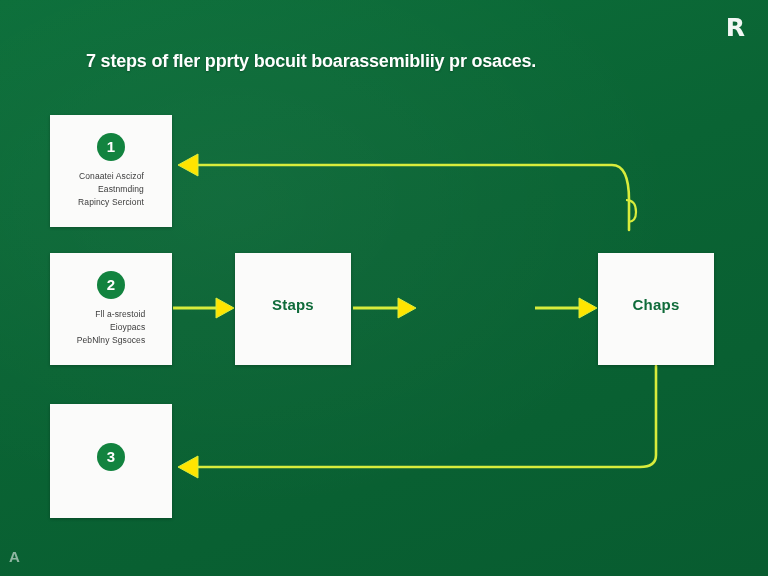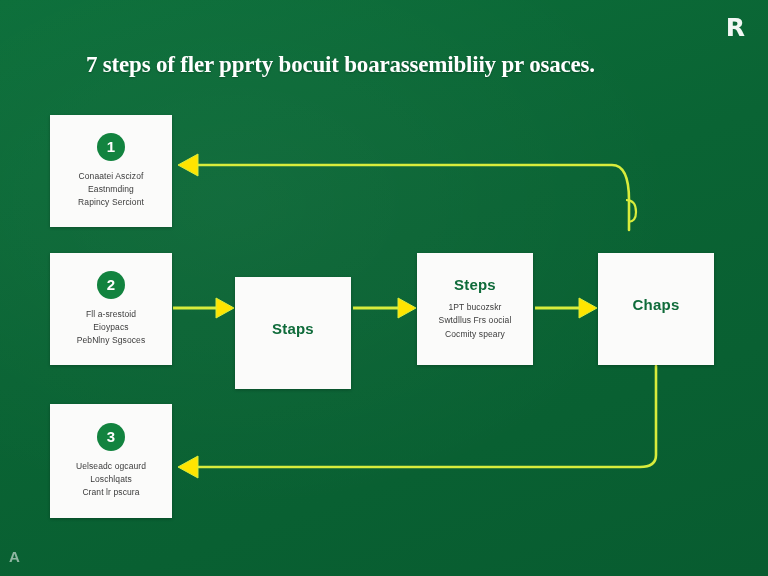--- a/index.html
+++ b/index.html
@@ -52,27 +52,26 @@
     line-height: 1;
   }
 
   
   #title {
     position: absolute;
     left: 86px;
     top: 51px;
     width: 640px;
     color: #ffffff;
-    font-size: 23px;
+    font-size: 18px;
     font-weight: bold;
     letter-spacing: -0.2px;
     line-height: 1.2;
     text-shadow: 0 1px 2px rgba(0,0,0,0.25);
     white-space: nowrap;
-    font-family: Liberation Serif, serif;
   }
 
   
   #connectors {
     position: absolute;
     left: 0;
     top: 0;
     width: 768px;
     height: 576px;
     pointer-events: none;
@@ -109,31 +108,31 @@
     font-size: 15px;
     font-weight: bold;
     margin-bottom: 9px;
     line-height: 1;
     letter-spacing: 0.2px;
   }
   .card-body {
     color: #3b3b3b;
     font-size: 8.5px;
     line-height: 1.55;
-    text-align: center;
+    text-align: right;
     letter-spacing: 0.1px;
     filter: blur(0.28px);
     white-space: pre-line;
   }
 
   
   #card-1 { left: 50px;  top: 115px; width: 122px; height: 112px; }
   #card-2 { left: 50px;  top: 253px; width: 122px; height: 112px; }
   #card-3 { left: 50px;  top: 404px; width: 122px; height: 114px; }
-  #card-4 { left: 235px; top: 253px; width: 116px; height: 112px; margin-top: 24px; }
+  #card-4 { left: 235px; top: 253px; width: 116px; height: 112px; }
   #card-5 { left: 417px; top: 253px; width: 116px; height: 112px; }
   #card-6 { left: 598px; top: 253px; width: 116px; height: 112px; gap: 8px; }
 </style>
 </head>
 <body>
 
 <div id="slide">
 
   <div id="logo">R</div>
   <div id="corner-mark">A</div>
@@ -186,33 +185,24 @@
 
   <div class="card" id="card-2">
     <div class="badge">2</div>
     <div class="card-body">Fll a-srestoid
 Eioypacs
 PebNlny Sgsoces</div>
   </div>
 
   <div class="card" id="card-3">
     <div class="badge">3</div>
-    <div class="card-body">Uelseadc ogcaurd
-Loschlqats
-Crant lr pscura</div>
   </div>
 
   <div class="card" id="card-4">
     <div class="card-heading">Staps</div>
   </div>
 
-  <div class="card" id="card-5">
-    <div class="card-heading">Steps</div>
-    <div class="card-body">1PT bucozskr
-Swtdllus Frs oocial
-Cocmity speary</div>
-  </div>
 
   <div class="card" id="card-6">
     <div class="card-heading">Chaps</div>
   </div>
 
 </div>
 
 </body></html>

